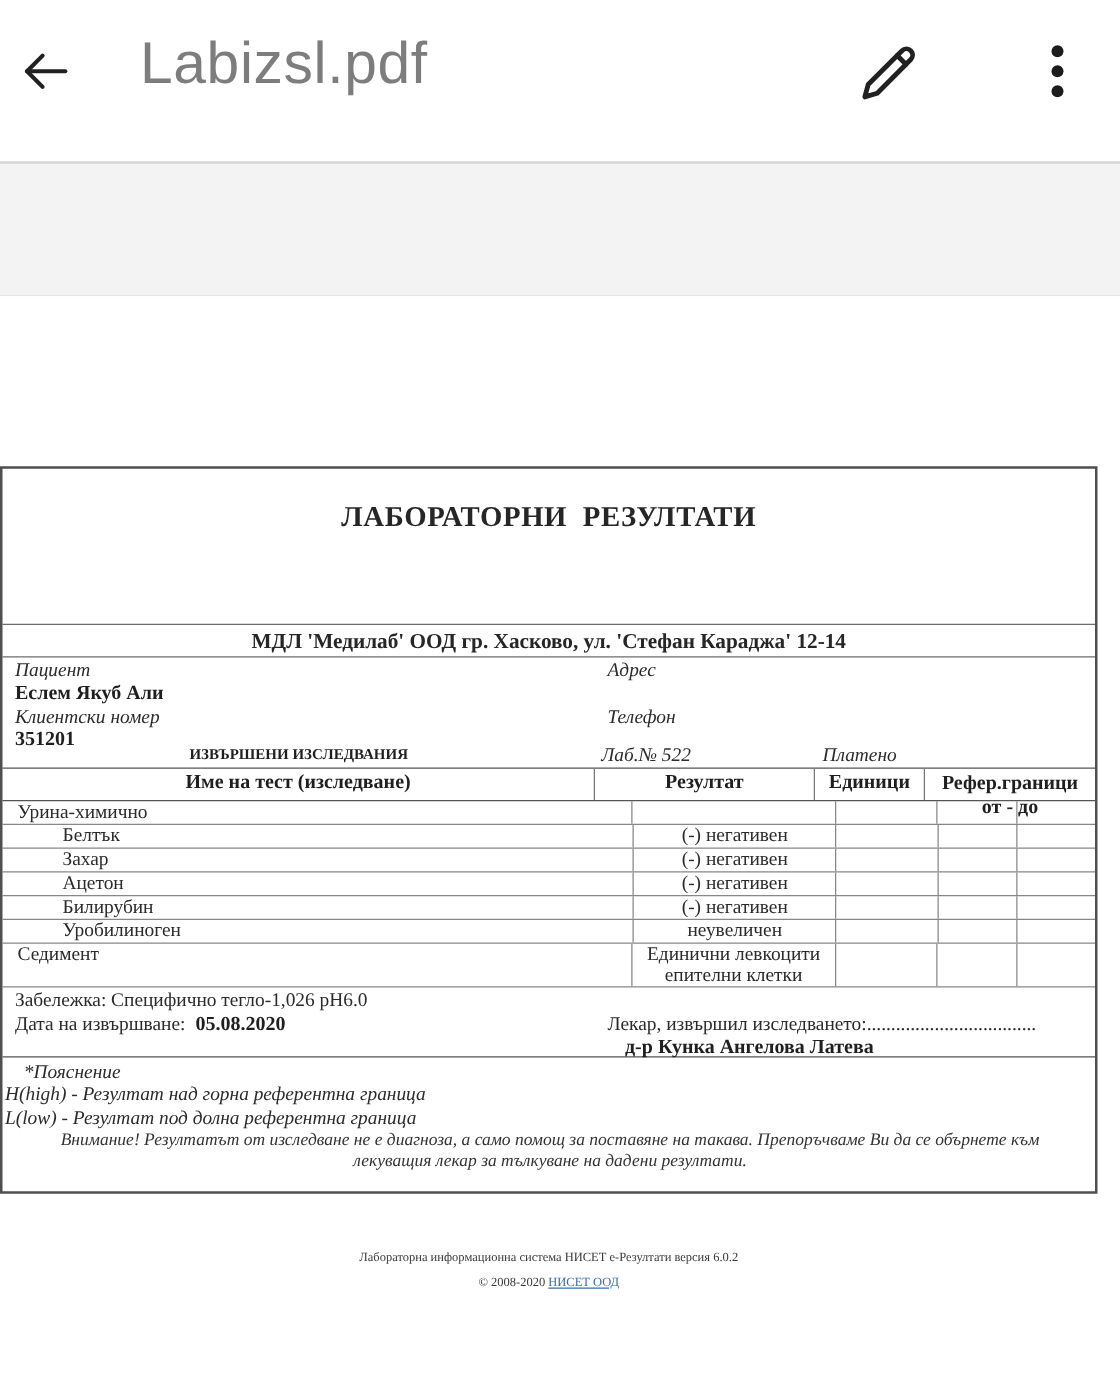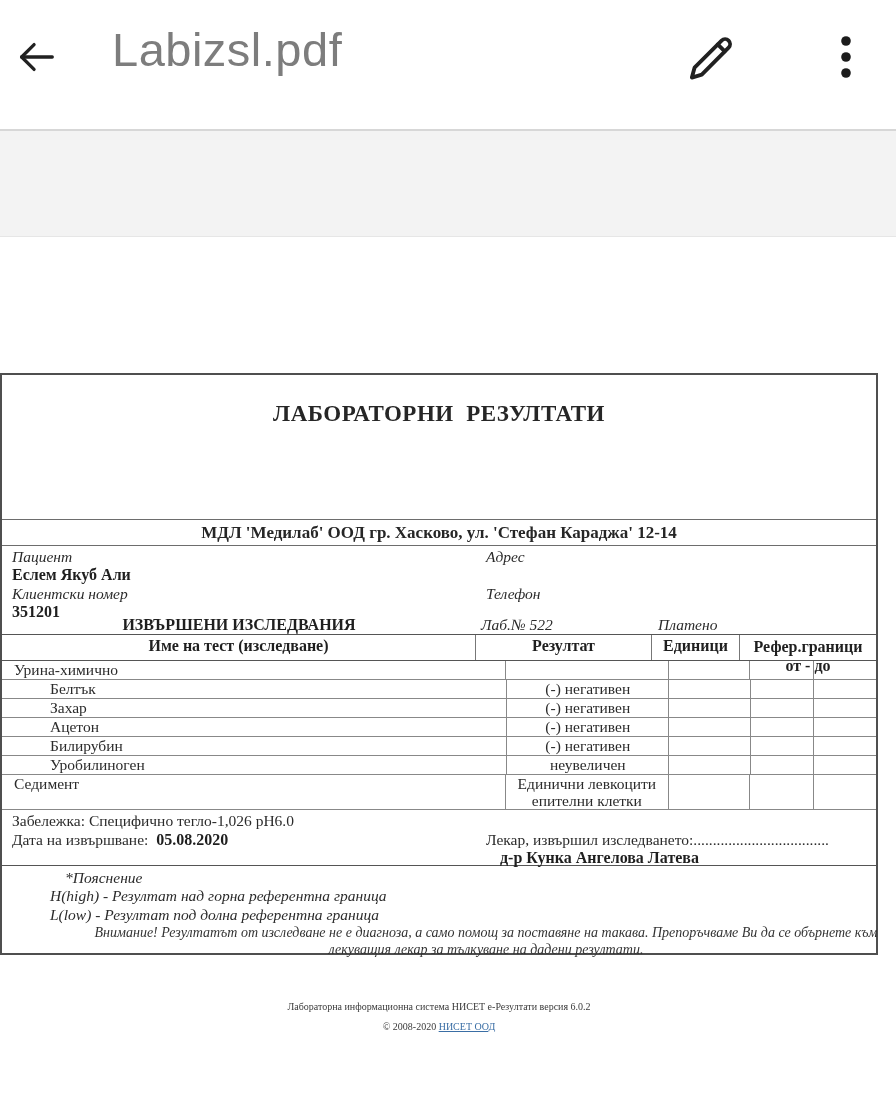--- a/index.html
+++ b/index.html
@@ -51,21 +51,21 @@
     font-family: "Liberation Serif", serif;
     color: #2b2b2b;
   }
   .doc-box {
     position: absolute; left: 0; top: 136px; 
     width: 878px; height: 582px;
     border: 2px solid #4f4f4f;
     background: #ffffff;
   }
 
-  .sec-title { height: 145px; border-bottom: 1px solid #6d6d6d; text-align: center; }
+  .sec-title { height: 125px; border-bottom: 1px solid #6d6d6d; text-align: center; }
   .doc-title {
     padding-top: 26px;
     font-size: 23px; font-weight: bold; color: #262626;
     white-space: pre; letter-spacing: 0.5px;
   }
   .sec-mdl {
     height: 26px; border-bottom: 1px solid #6d6d6d;
     text-align: center; font-weight: bold; font-size: 17px;
     line-height: 25px; color: #262626;
   }
@@ -73,21 +73,21 @@
   .sec-patient { height: 71px; position: relative; font-size: 15px; }
   .pt-line { position: absolute; left: 10px; white-space: nowrap; }
   .pt-italic { font-style: italic; font-size: 15.5px; }
   .pt-bold { font-weight: bold; font-size: 16px; color: #1f1f1f; }
   .r1 { top: 2px; } .r2 { top: 20px; } .r3 { top: 39px; } .r4 { top: 57px; }
   .pt-right { left: 484px; }
 
   .sec-exams { height: 17px; position: relative; font-size: 15.5px; }
   .exams-title {
     position: absolute; left: 0; width: 474px; text-align: center;
-    font-weight: bold; font-size: 16px; color: #1f1f1f; top: -1px;
+    font-weight: bold; font-size: 12px; color: #1f1f1f; top: -1px;
   }
   .exams-labno { position: absolute; left: 479px; top: -1px; font-style: italic; }
   .exams-paid  { position: absolute; left: 656px; top: -1px; font-style: italic; }
 
   
   .thead {
     display: flex; height: 27px;
     border-top: 1px solid #555; border-bottom: 1px solid #555;
     font-weight: bold; font-size: 16px; color: #1f1f1f;
   }
@@ -109,21 +109,21 @@
   .c-from   { width: 69px;  border-right: 1px solid #888; }
   .c-to     { width: 67px; }
 
   .sec-note { height: 56px; border-bottom: 1px solid #555; position: relative; font-size: 15.5px; }
   .note-line { position: absolute; left: 10px; top: 2px; }
   .date-line { position: absolute; left: 10px; top: 21px; }
   .date-val { font-weight: bold; font-size: 16px; margin-left: 8px; color: #1f1f1f; }
   .doctor-label { position: absolute; left: 484px; top: 21px; }
   .doctor-name  { position: absolute; left: 498px; top: 39px; font-weight: bold; font-size: 16px; color: #1f1f1f; }
 
-  .sec-legend { height: 90px; position: relative; font-size: 15.5px; font-style: italic; margin-left: 46px; }
+  .sec-legend { height: 90px; position: relative; font-size: 15.5px; font-style: italic; }
   .lg1 { position: absolute; left: 17px; top: 3px; }
   .lg2 { position: absolute; left: 2px;  top: 21px; }
   .lg3 { position: absolute; left: 2px;  top: 40px; }
   .lg-warn {
     position: absolute; left: 20px; top: 58px; width: 836px;
     text-align: center; font-size: 14px; line-height: 17px; color: #333;
   }
 
   .doc-footer {
     position: absolute; left: 0; top: 760px; 

